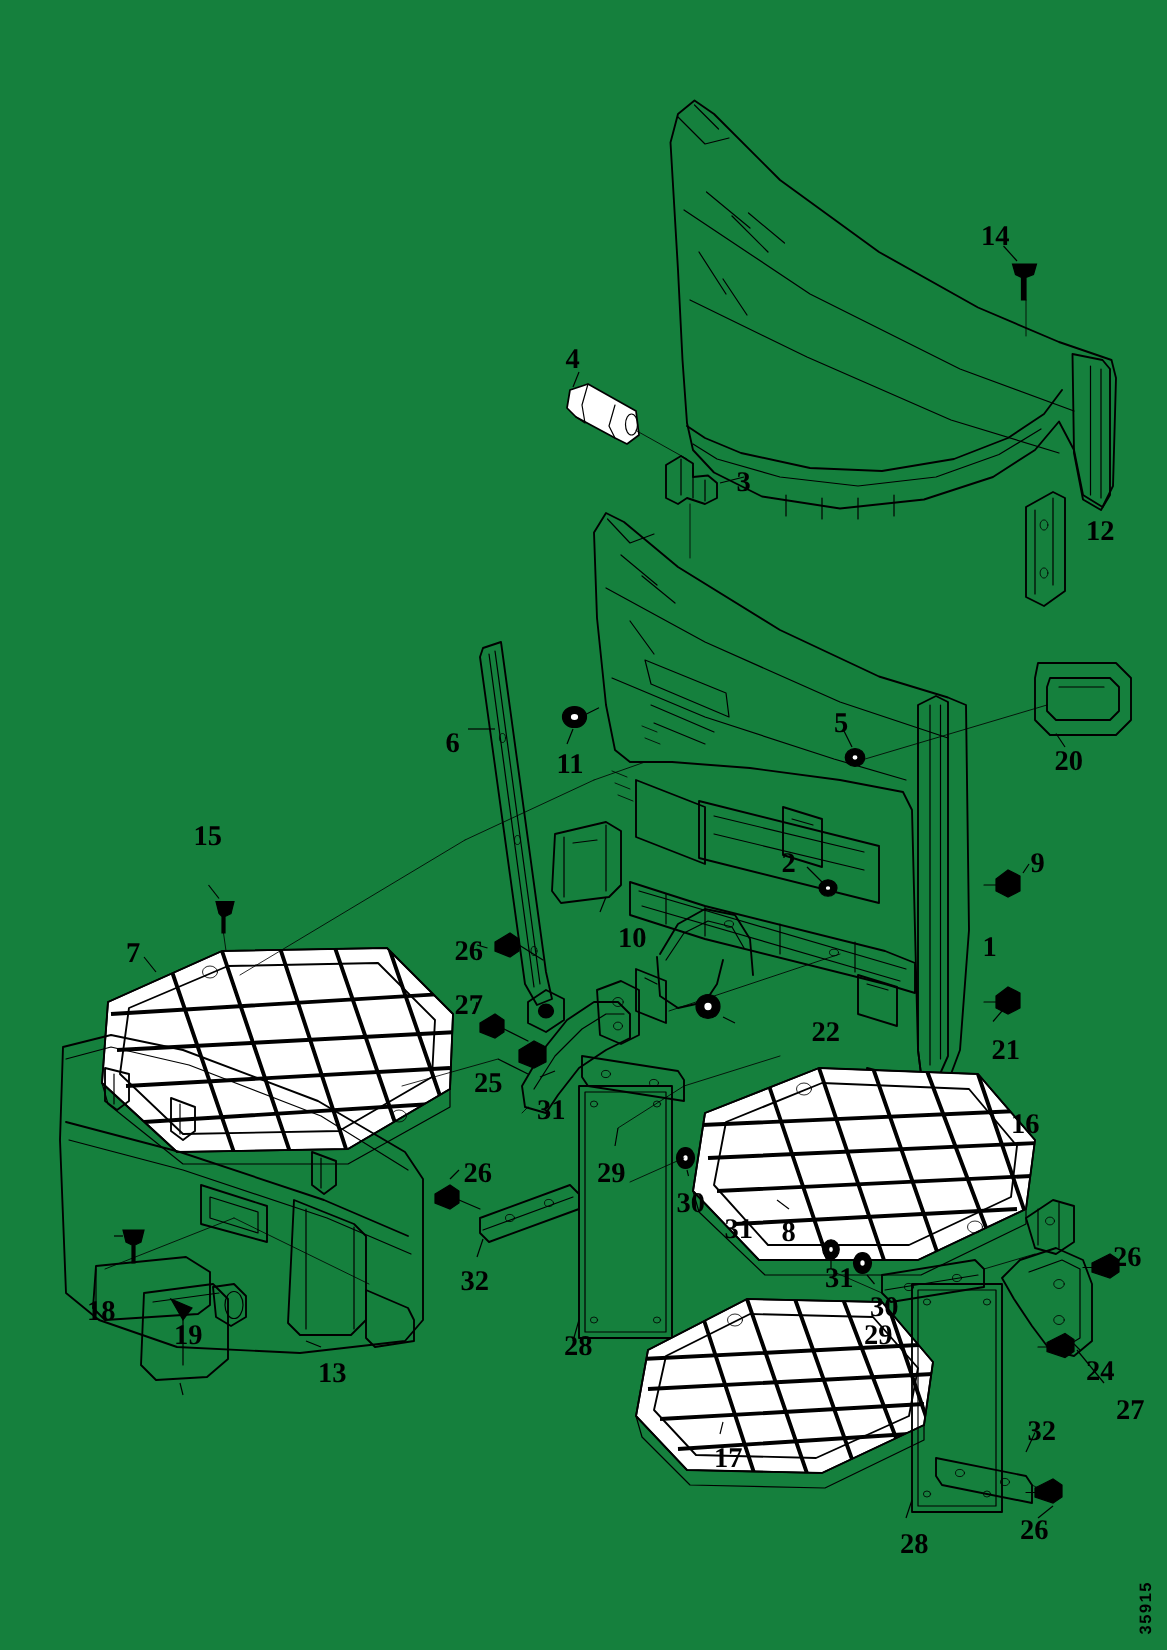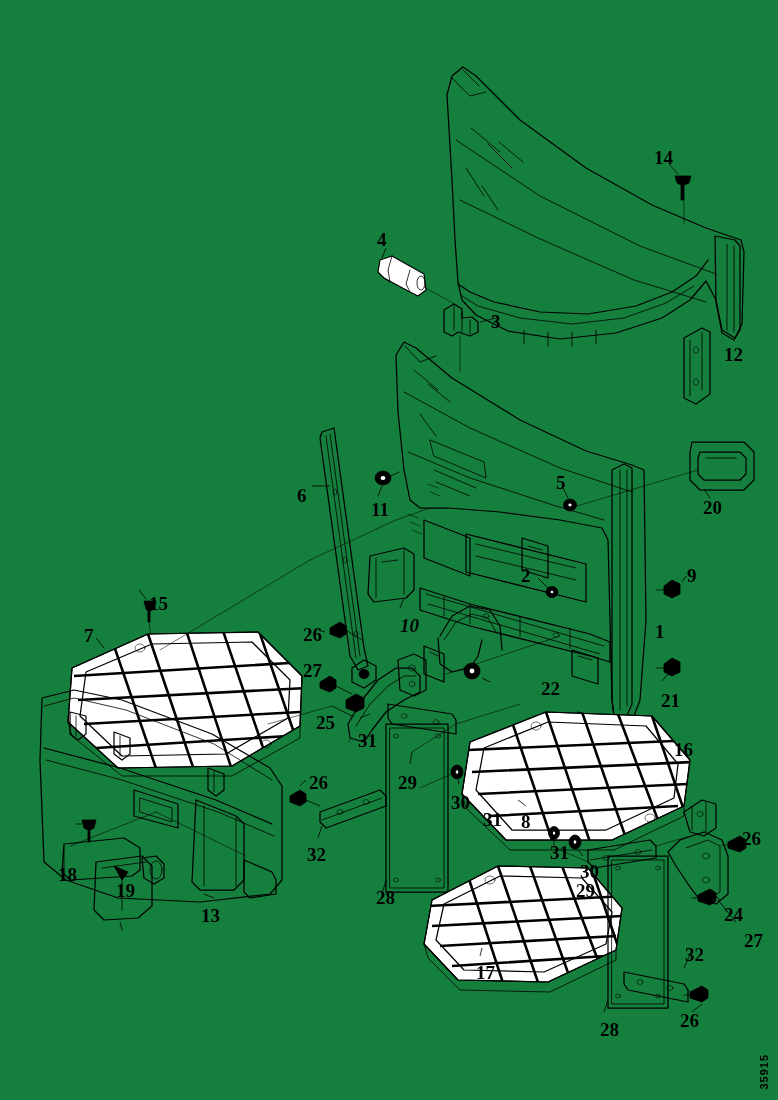--- a/index.html
+++ b/index.html
@@ -442,43 +442,43 @@
       <div class="callout" style="left: 654px; top: 148px;">14</div>
       <div class="callout" style="left: 377px; top: 230px;">4</div>
       <div class="callout" style="left: 491px; top: 312px;">3</div>
       <div class="callout" style="left: 724px; top: 334px; margin-top: 11px;">12</div>
       <div class="callout" style="left: 297px; top: 486px;">6</div>
       <div class="callout" style="left: 371px; top: 500px;">11</div>
       <div class="callout" style="left: 556px; top: 473px;">5</div>
       <div class="callout" style="left: 703px; top: 498px;">20</div>
       <div class="callout" style="left: 521px; top: 566px;">2</div>
       <div class="callout" style="left: 687px; top: 566px;">9</div>
-      <div class="callout" style="left: 129px; top: 594px; margin-left: 20px;">15</div>
-      <div class="callout" style="left: 400px; top: 616px; font-style: italic;">10</div>
+      <div class="callout" style="left: 129px; top: 548px;">15</div>
+      <div class="callout" style="left: 412px; top: 616px;">10</div>
       <div class="callout" style="left: 84px; top: 626px;">7</div>
       <div class="callout" style="left: 303px; top: 625px;">26</div>
       <div class="callout" style="left: 655px; top: 622px;">1</div>
       <div class="callout" style="left: 303px; top: 661px;">27</div>
       <div class="callout" style="left: 496px; top: 679px; margin-left: 45px;">22</div>
       <div class="callout" style="left: 661px; top: 691px;">21</div>
       <div class="callout" style="left: 316px; top: 713px;">25</div>
       <div class="callout" style="left: 358px; top: 731px;">31</div>
       <div class="callout" style="left: 674px; top: 740px;">16</div>
       <div class="callout" style="left: 309px; top: 773px;">26</div>
       <div class="callout" style="left: 398px; top: 773px;">29</div>
       <div class="callout" style="left: 451px; top: 793px;">30</div>
       <div class="callout" style="left: 483px; top: 810px;">31</div>
       <div class="callout" style="left: 521px; top: 812px;">8</div>
       <div class="callout" style="left: 58px; top: 820px; margin-top: 45px;">18</div>
       <div class="callout" style="left: 307px; top: 845px;">32</div>
       <div class="callout" style="left: 550px; top: 843px;">31</div>
       <div class="callout" style="left: 580px; top: 862px;">30</div>
       <div class="callout" style="left: 742px; top: 829px;">26</div>
       <div class="callout" style="left: 576px; top: 881px;">29</div>
-      <div class="callout" style="left: 201px; top: 906px;">13</div>
+      <div class="callout" style="left: 212px; top: 906px;">13</div>
       <div class="callout" style="left: 724px; top: 905px;">24</div>
       <div class="callout" style="left: 116px; top: 881px;">19</div>
       <div class="callout" style="left: 744px; top: 931px;">27</div>
       <div class="callout" style="left: 685px; top: 945px;">32</div>
       <div class="callout" style="left: 476px; top: 963px;">17</div>
       <div class="callout" style="left: 376px; top: 888px;">28</div>
       <div class="callout" style="left: 600px; top: 1020px;">28</div>
       <div class="callout" style="left: 680px; top: 1011px;">26</div>
     </div>
 

